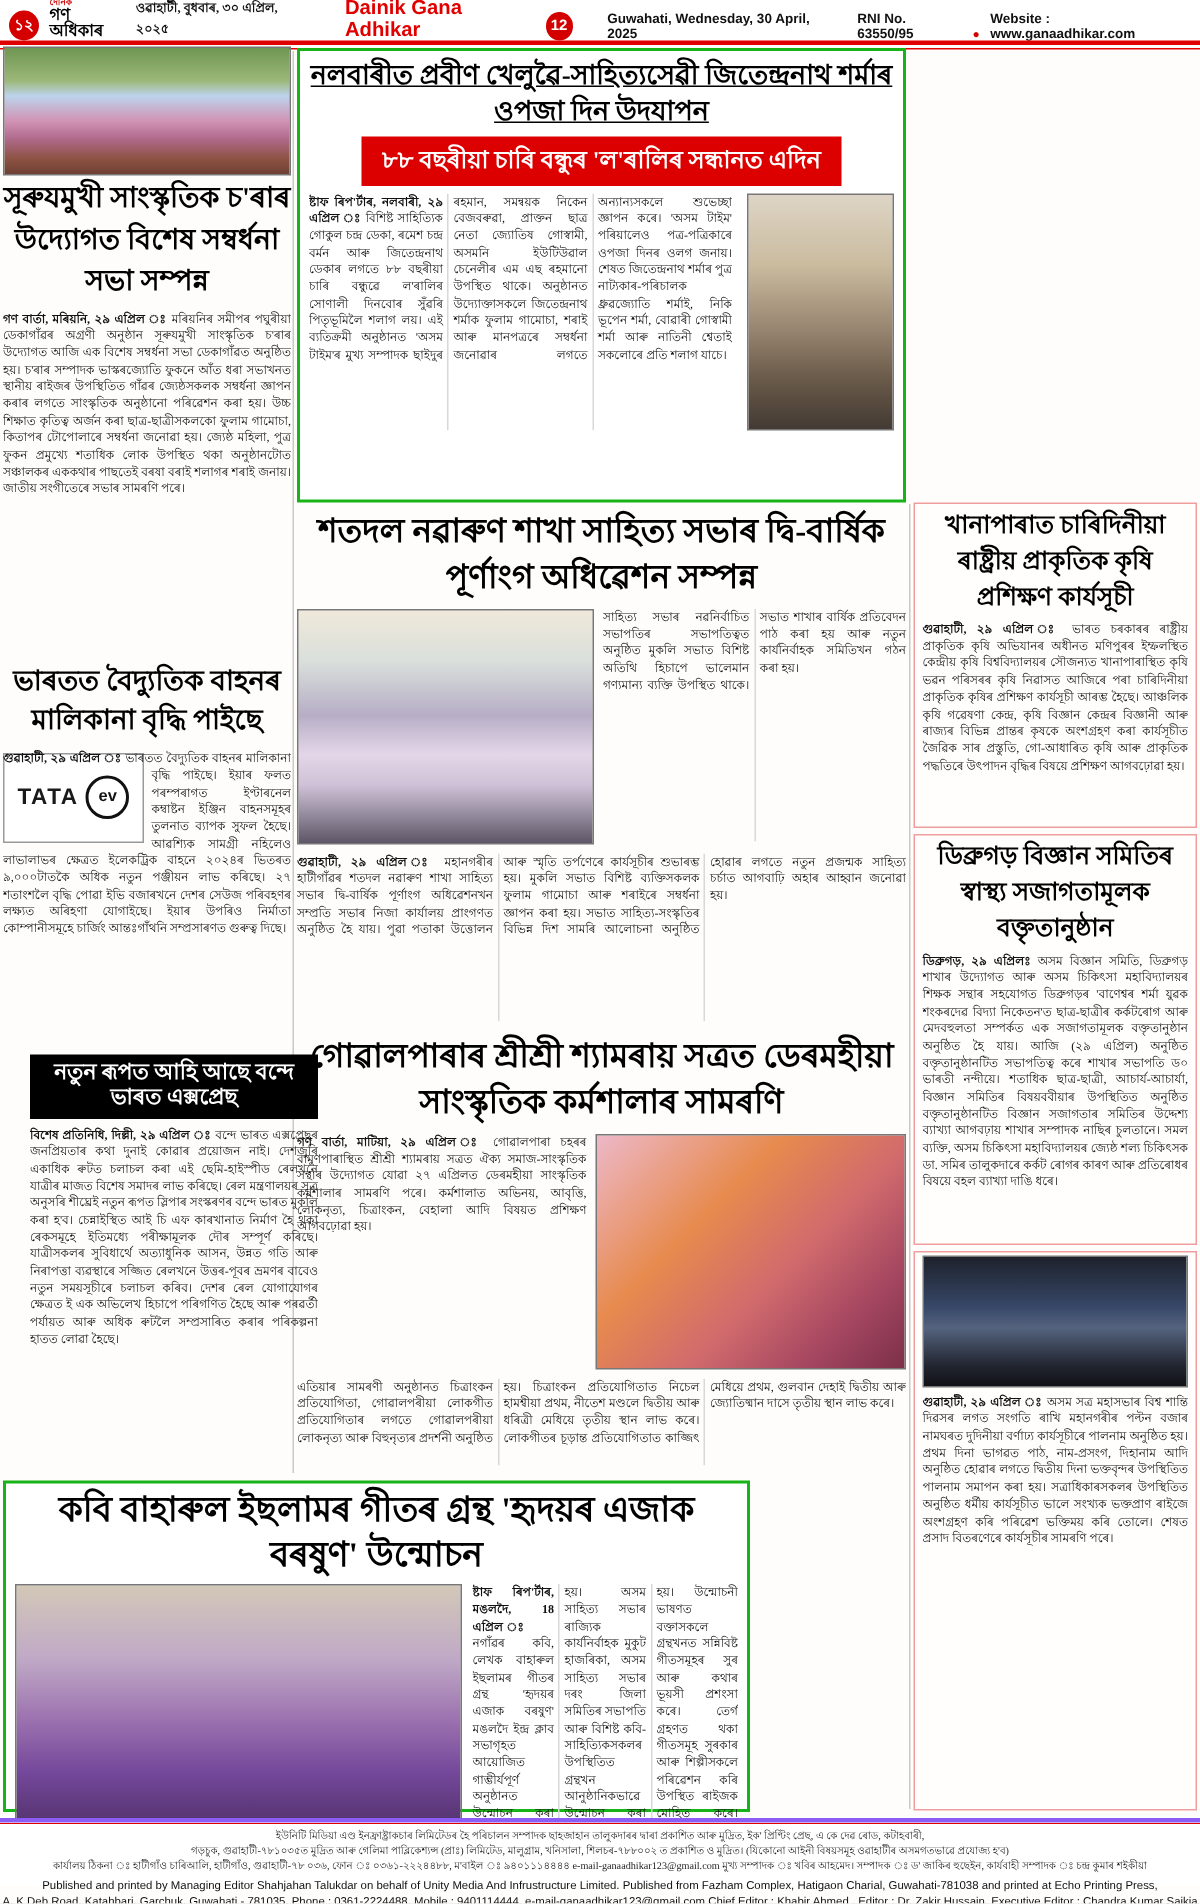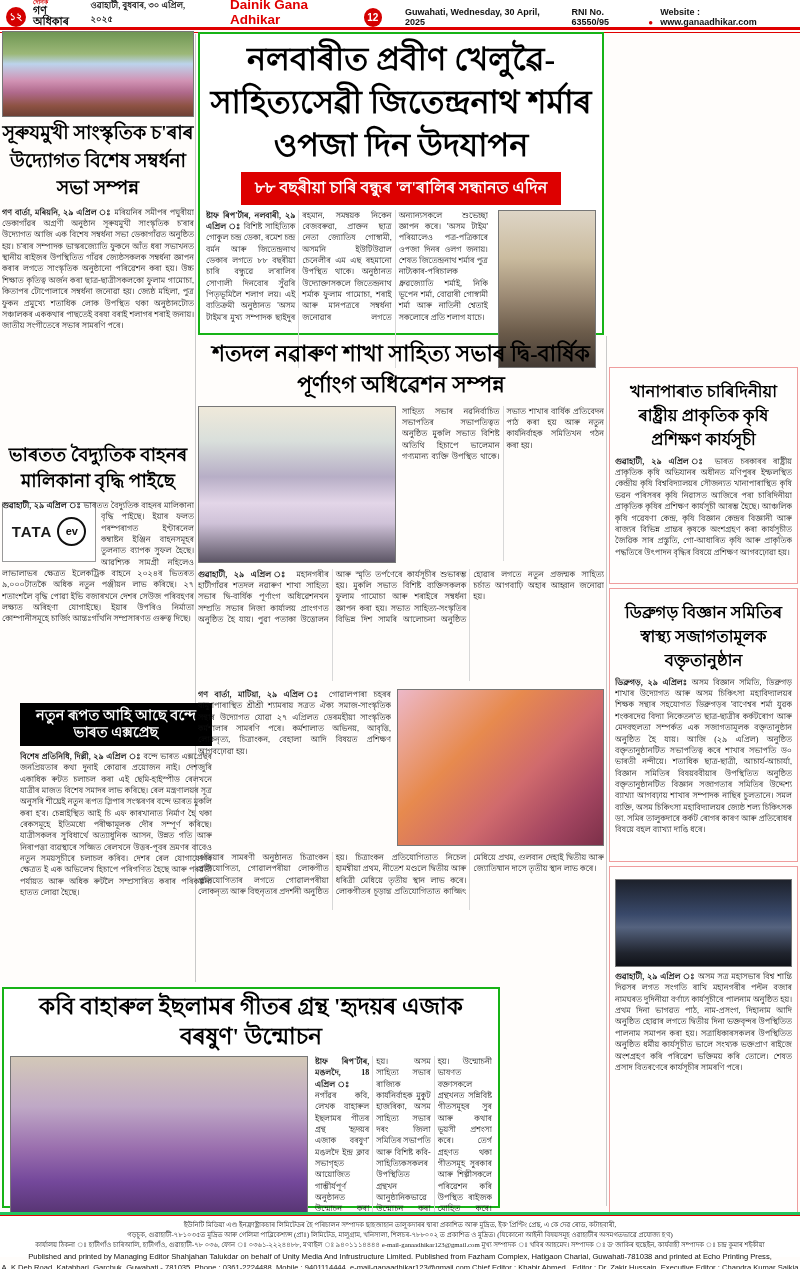--- a/index.html
+++ b/index.html
@@ -38,39 +38,39 @@
   .l-head2{font-size:18.5px;line-height:1.4;}
   .black-bar{background:#000;color:#fff;font-weight:bold;text-align:center;font-size:14.5px;
              padding:4px 2px;line-height:1.2;}
   .tata-box{float:left;width:92px;height:58px;border:1px solid #999;background:#fff;margin:2px 5px 2px 0;
             display:flex;align-items:center;justify-content:center;gap:5px;}
   .tata-word{font-family:"Liberation Sans",sans-serif;font-weight:bold;font-size:15px;letter-spacing:1px;color:#1a1a1a;}
   .ev-circle{width:25px;height:25px;border:2px solid #111;border-radius:50%;display:flex;align-items:center;
              justify-content:center;font-family:"Liberation Sans",sans-serif;font-size:11px;font-weight:bold;}
   
   .main-box{border:2.5px solid #17b317;background:#fff;padding:4px 6px;}
-  .main-head{font-size:32px;line-height:1.35;}
+  .main-head{font-size:18px;line-height:1.35;text-decoration:underline;}
   .sub-red{background:#dd0000;color:#fff;font-weight:bold;font-size:16px;padding:3px 14px;width:fit-content;
            margin:4px auto 5px auto;text-align:center;}
   .ph-main{background:linear-gradient(180deg,#ded5c6 0%,#cabb9e 30%,#9c8a74 55%,#6b5b4a 78%,#433a33 100%);}
   
   .m-head{font-size:22px;line-height:1.4;}
   .ph-shatadal{background:linear-gradient(180deg,#efe9da 0%,#d9dfdb 22%,#b7aec6 45%,#e3d6e8 62%,#cfc2d8 75%,#5d5666 100%);}
   .ph-goalpara{background:linear-gradient(135deg,#edb8c8 0%,#e78a4e 35%,#d06a6d 60%,#a34560 82%,#7c3049 100%);}
   
-  .pink-box{border:1.5px solid #ef9d9d;background:#fffefd;padding:12px 5px;margin-top:32px;}
+  .pink-box{border:1.5px solid #ef9d9d;background:#fffefd;padding:2px 5px;}
   .r-head{font-size:16.5px;line-height:1.45;}
   .ph-paalnaam{background:linear-gradient(180deg,#1d212b 0%,#39496a 40%,#55637f 55%,#20242e 85%,#101217 100%);}
   
   .green-box{border:2.5px solid #17b317;background:#fff;padding:3px 6px;}
   .b-head{font-size:23px;line-height:1.3;}
   .ph-book{background:linear-gradient(180deg,#d3c8b8 0%,#bfa8c6 30%,#9a6fae 55%,#74489b 75%,#4e2f66 100%);}
   
   .footer{position:absolute;left:0;top:1212px;width:800px;height:45px;background:#fff;
-          border-top:3px solid #22c55e;box-shadow:0 4px 0 -3px #e00000 inset;padding-top:5px;box-sizing:border-box;}
+          border-top:3px solid #8b5cf6;box-shadow:0 4px 0 -3px #e00000 inset;padding-top:5px;box-sizing:border-box;}
   .f-line-as{font-size:6.8px;text-align:center;line-height:1.5;color:#222;}
   .f-line-en{font-size:7.6px;text-align:center;line-height:1.45;color:#111;font-family:"Liberation Sans",sans-serif;}
 </style>
 </head>
 <body>
 
 <div class="page">
 
   <header class="masthead">
     <div class="logo-circle">১২</div>
@@ -139,20 +139,21 @@
       <div class="photo ph-shatadal" style="width:196px;height:155px;flex:0 0 auto;"></div>
       <p class="body cols2" style="margin:0;flex:1;height:155px;">সাহিত্য সভাৰ নৱনিৰ্বাচিত সভাপতিৰ সভাপতিত্বত অনুষ্ঠিত মুকলি সভাত বিশিষ্ট অতিথি হিচাপে ভালেমান গণ্যমান্য ব্যক্তি উপস্থিত থাকে। সভাত শাখাৰ বাৰ্ষিক প্ৰতিবেদন পাঠ কৰা হয় আৰু নতুন কাৰ্যনিৰ্বাহক সমিতিখন গঠন কৰা হয়।</p>
     </div>
     <p class="body cols3" style="margin:6px 0 0 0;height:112px;">
       <span class="dateline">গুৱাহাটী, ২৯ এপ্ৰিল ঃ</span>
       <span>মহানগৰীৰ হাটীগাঁৱৰ শতদল নৱাৰুণ শাখা সাহিত্য সভাৰ দ্বি-বাৰ্ষিক পূৰ্ণাংগ অধিৱেশনখন সম্প্ৰতি সভাৰ নিজা কাৰ্যালয় প্ৰাংগণত অনুষ্ঠিত হৈ যায়। পুৱা পতাকা উত্তোলন আৰু স্মৃতি তৰ্পণেৰে কাৰ্যসূচীৰ শুভাৰম্ভ হয়। মুকলি সভাত বিশিষ্ট ব্যক্তিসকলক ফুলাম গামোচা আৰু শৰাইৰে সম্বৰ্ধনা জ্ঞাপন কৰা হয়। সভাত সাহিত্য-সংস্কৃতিৰ বিভিন্ন দিশ সামৰি আলোচনা অনুষ্ঠিত হোৱাৰ লগতে নতুন প্ৰজন্মক সাহিত্য চৰ্চাত আগবাঢ়ি অহাৰ আহ্বান জনোৱা হয়।</span>
     </p>
   </section>
 
   <section class="abs" style="left:198px;top:689px;width:406px;height:295px;">
+    <h2 class="headline m-head" style="margin:0 0 5px 0;">গোৱালপাৰাৰ শ্ৰীশ্ৰী শ্যামৰায় সত্ৰত ডেৰমহীয়া সাংস্কৃতিক কৰ্মশালাৰ সামৰণি</h2>
     <div style="display:flex;gap:6px;">
       <p class="body" style="margin:0;width:193px;height:157px;flex:0 0 auto;">
         <span class="dateline">গণ বাৰ্তা, মাটিয়া, ২৯ এপ্ৰিল ঃ</span>
         <span>গোৱালপাৰা চহৰৰ বামুণপাৰাস্থিত শ্ৰীশ্ৰী শ্যামৰায় সত্ৰত ঐক্য সমাজ-সাংস্কৃতিক সন্থাৰ উদ্যোগত যোৱা ২৭ এপ্ৰিলত ডেৰমহীয়া সাংস্কৃতিক কৰ্মশালাৰ সামৰণি পৰে। কৰ্মশালাত অভিনয়, আবৃত্তি, লোকনৃত্য, চিত্ৰাংকন, বেহালা আদি বিষয়ত প্ৰশিক্ষণ আগবঢ়োৱা হয়।</span>
       </p>
       <div class="photo ph-goalpara" style="flex:1;height:155px;"></div>
     </div>
     <p class="body cols3" style="margin:6px 0 0 0;height:58px;">এতিয়াৰ সামৰণী অনুষ্ঠানত চিত্ৰাংকন প্ৰতিযোগিতা, গোৱালপৰীয়া লোকগীত প্ৰতিযোগিতাৰ লগতে গোৱালপৰীয়া লোকনৃত্য আৰু বিহুনৃত্যৰ প্ৰদৰ্শনী অনুষ্ঠিত হয়। চিত্ৰাংকন প্ৰতিযোগিতাত নিচেল হামশ্বীয়া প্ৰথম, নীতেশ মণ্ডলে দ্বিতীয় আৰু ধৰিত্ৰী মেধিয়ে তৃতীয় স্থান লাভ কৰে। লোকগীতৰ চূড়ান্ত প্ৰতিযোগিতাত কাজ্জিৎ মেধিয়ে প্ৰথম, গুলবান দেহাই দ্বিতীয় আৰু জ্যোতিষ্মান দাসে তৃতীয় স্থান লাভ কৰে।</p>
   </section>
 

